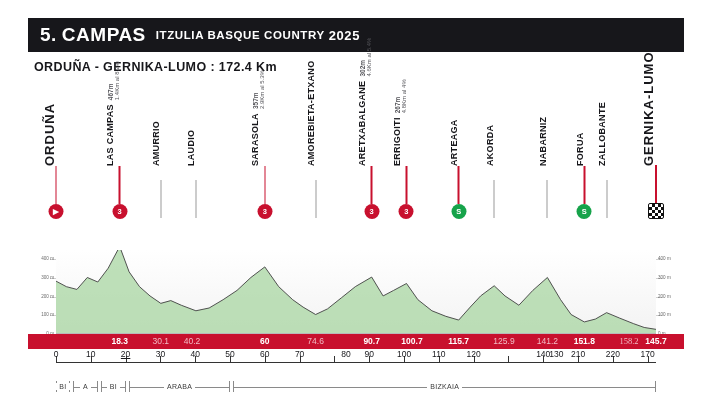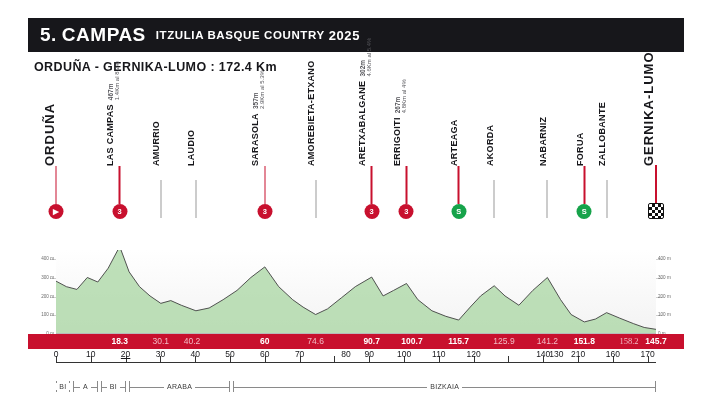--- a/index.html
+++ b/index.html
@@ -356,21 +356,21 @@
     <div class="tlab" style="left: 410.831px;">110</div>
     <div class="tick" style="left: 445.633px;"></div>
     <div class="tlab" style="left: 445.633px;">120</div>
     <div class="tick" style="left: 480.436px;"></div>
     <div class="tlab" style="left: 480.436px; margin-left: 48px;">130</div>
     <div class="tick" style="left: 515.239px;"></div>
     <div class="tlab" style="left: 515.239px;">140</div>
     <div class="tick" style="left: 550.042px;"></div>
     <div class="tlab" style="left: 550.042px;">210</div>
     <div class="tick" style="left: 584.845px;"></div>
-    <div class="tlab" style="left: 584.845px;">160</div>
+    <div class="tlab" style="left: 584.845px;">220</div>
     <div class="tick" style="left: 619.647px;"></div>
     <div class="tlab" style="left: 619.647px;">170</div>
   </div>
 
 <div class="provbar" id="provbar">
     <div class="seg" style="left: 0px; width: 13.9211px;">
       <span>BI</span>
     </div>
     <div class="seg" style="left: 17.4014px; width: 24.3619px;">
       <span>A</span>

